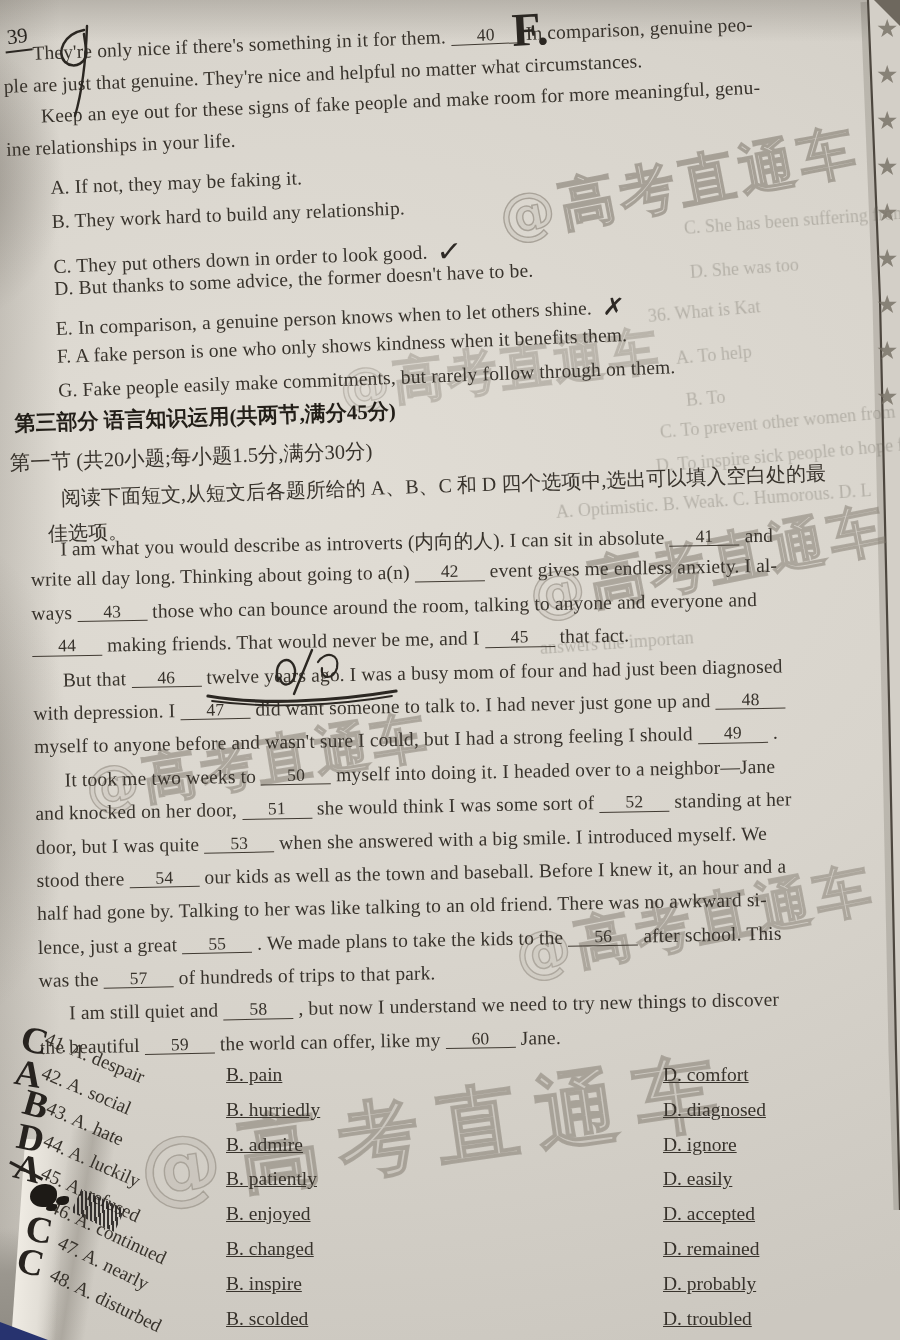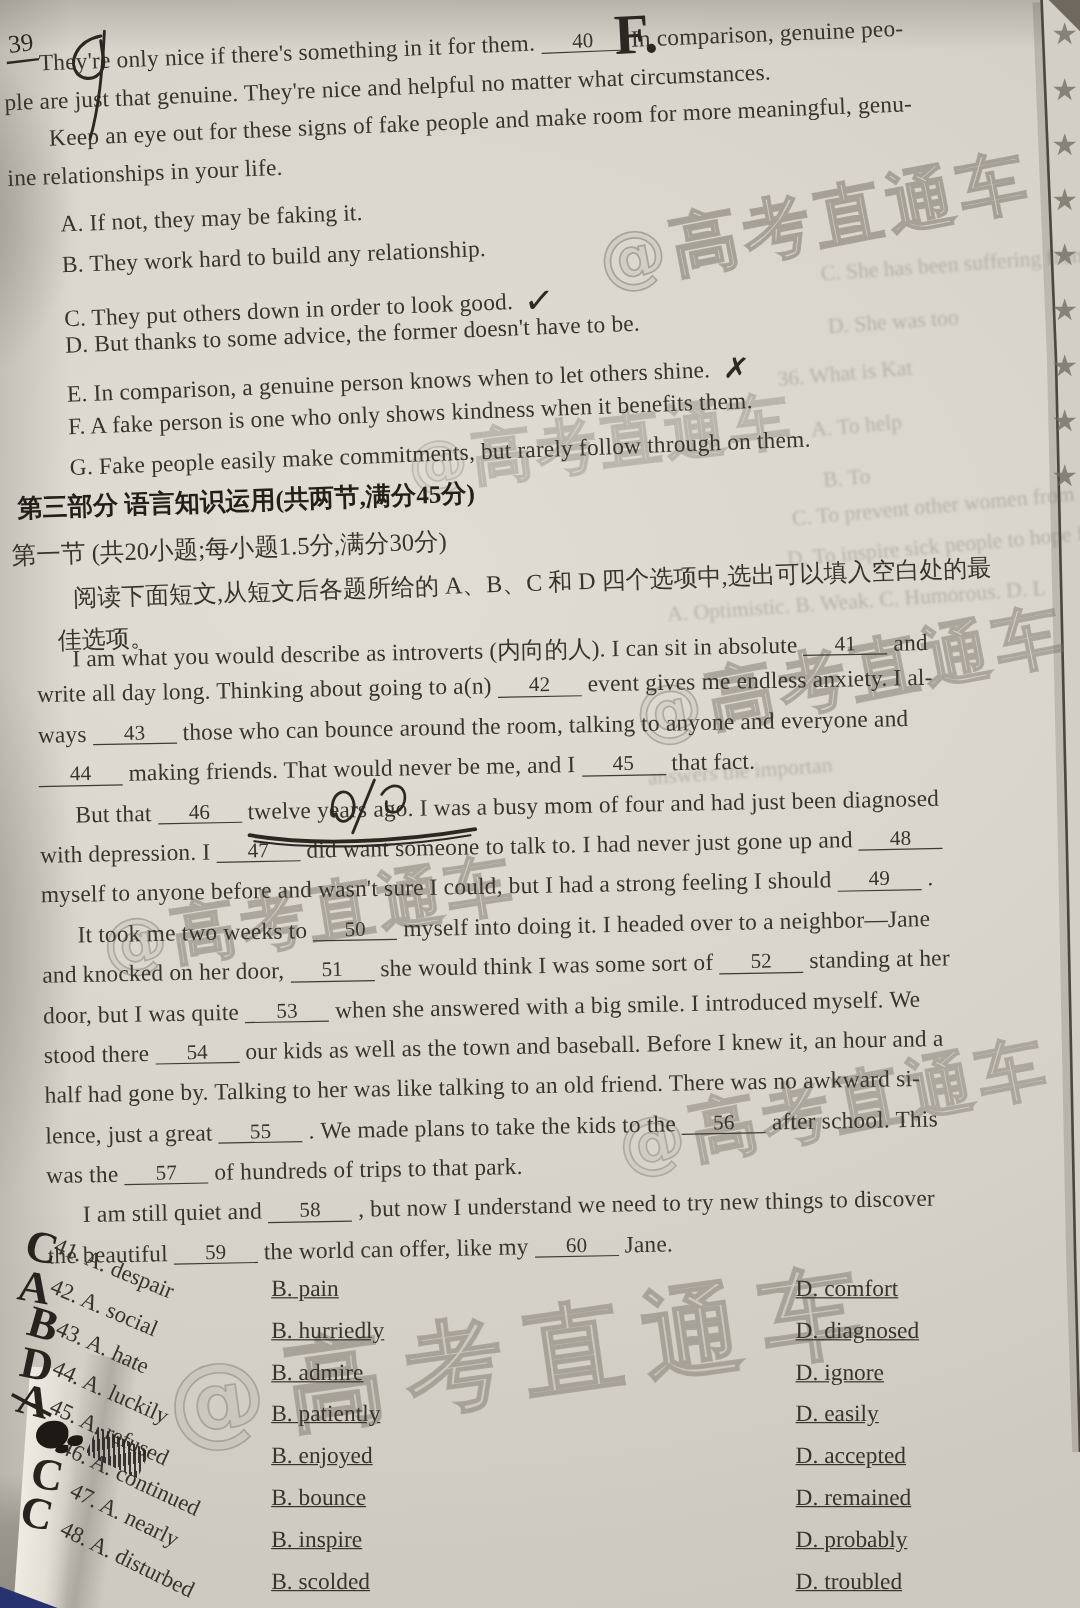--- a/index.html
+++ b/index.html
@@ -175,21 +175,21 @@
       <span class="colA-item" style="left: 56px; top: 1196px; transform: rotate(25deg);">46. A. continued</span>
       <span class="colA-item" style="left: 64px; top: 1232px; transform: rotate(26deg);">47. A. nearly</span>
       <span class="colA-item" style="left: 56px; top: 1264px; transform: rotate(26deg);">48. A. disturbed</span>
     </div>
   <div class="colB" id="colB">
       <div class="opt-line">B. pain</div>
       <div class="opt-line">B. hurriedly</div>
       <div class="opt-line">B. admire</div>
       <div class="opt-line">B. patiently</div>
       <div class="opt-line">B. enjoyed</div>
-      <div class="opt-line">B. bounce</div>
+      <div class="opt-line">B. changed</div>
       <div class="opt-line">B. inspire</div>
       <div class="opt-line">B. scolded</div>
     </div>
   <div class="colD" id="colD">
       <div class="opt-line">D. comfort</div>
       <div class="opt-line">D. diagnosed</div>
       <div class="opt-line">D. ignore</div>
       <div class="opt-line">D. easily</div>
       <div class="opt-line">D. accepted</div>
       <div class="opt-line">D. remained</div>

